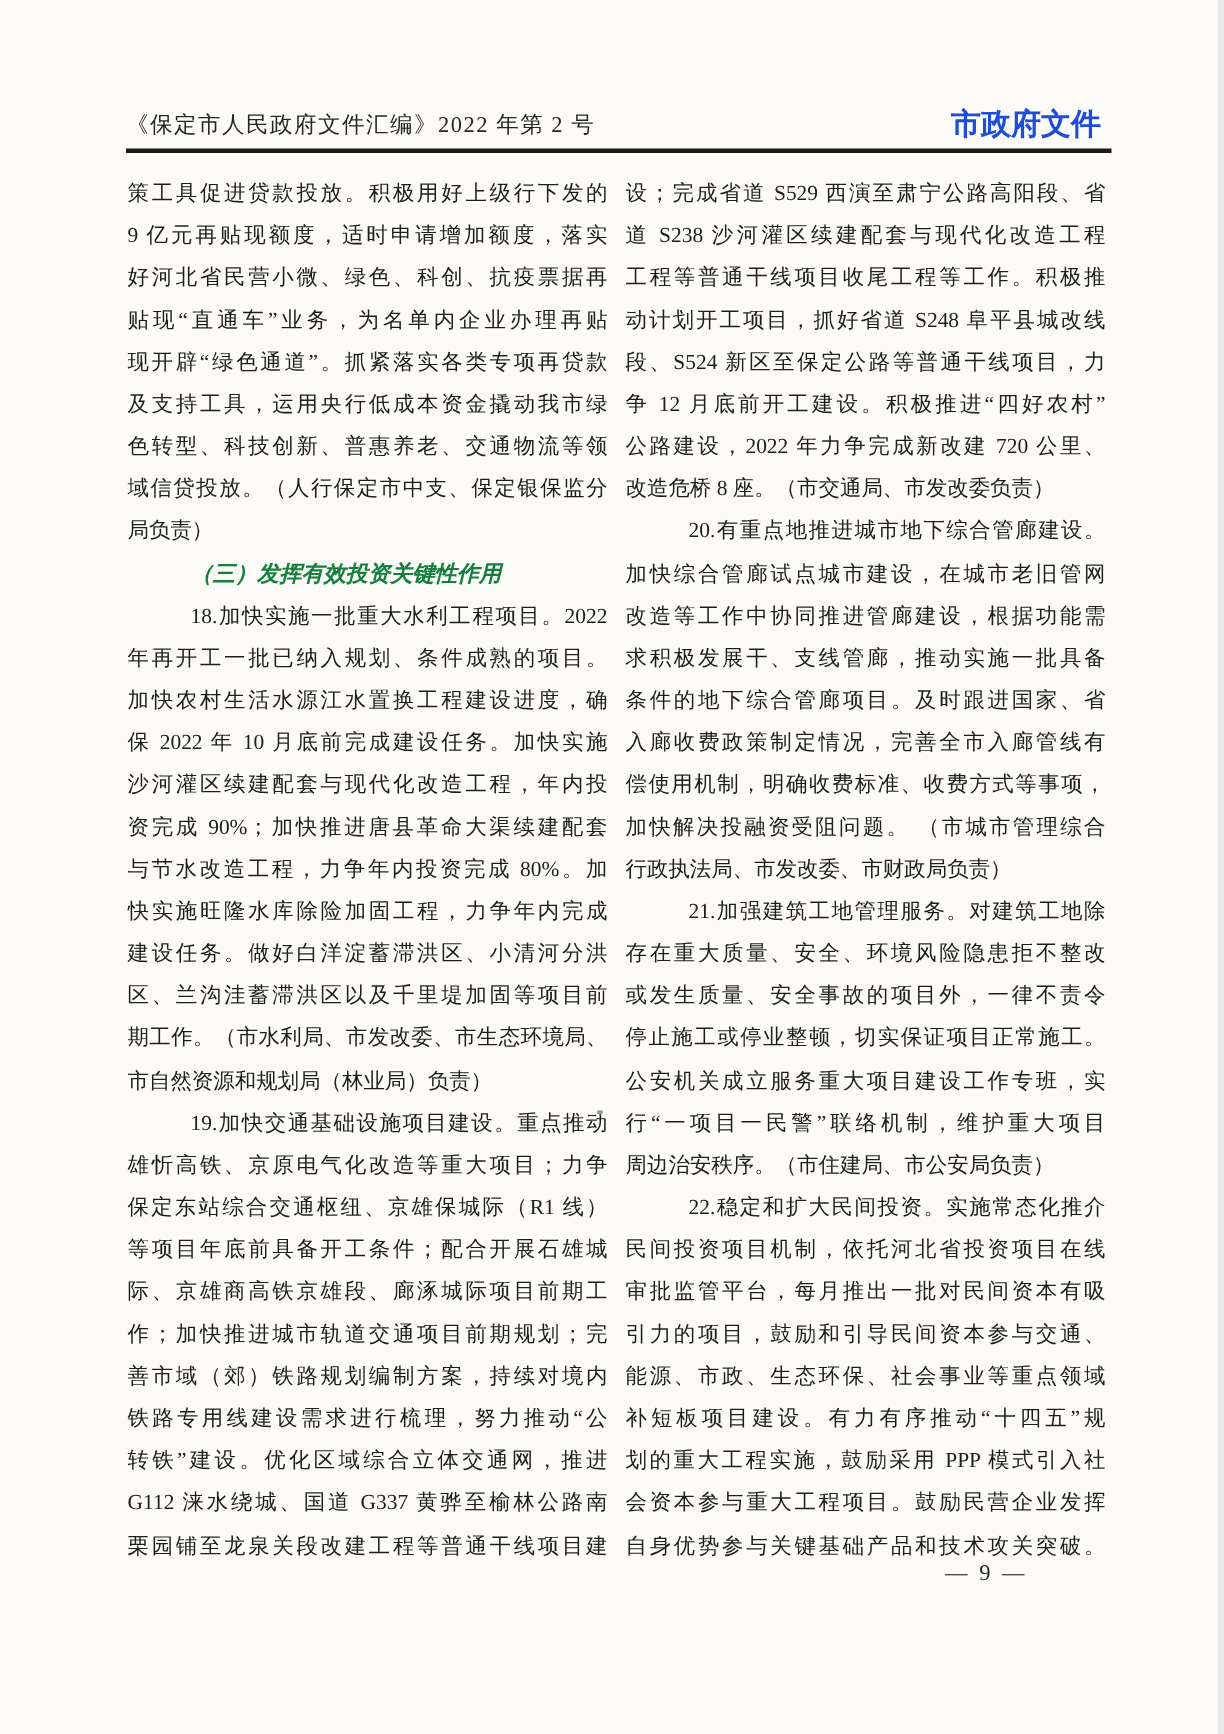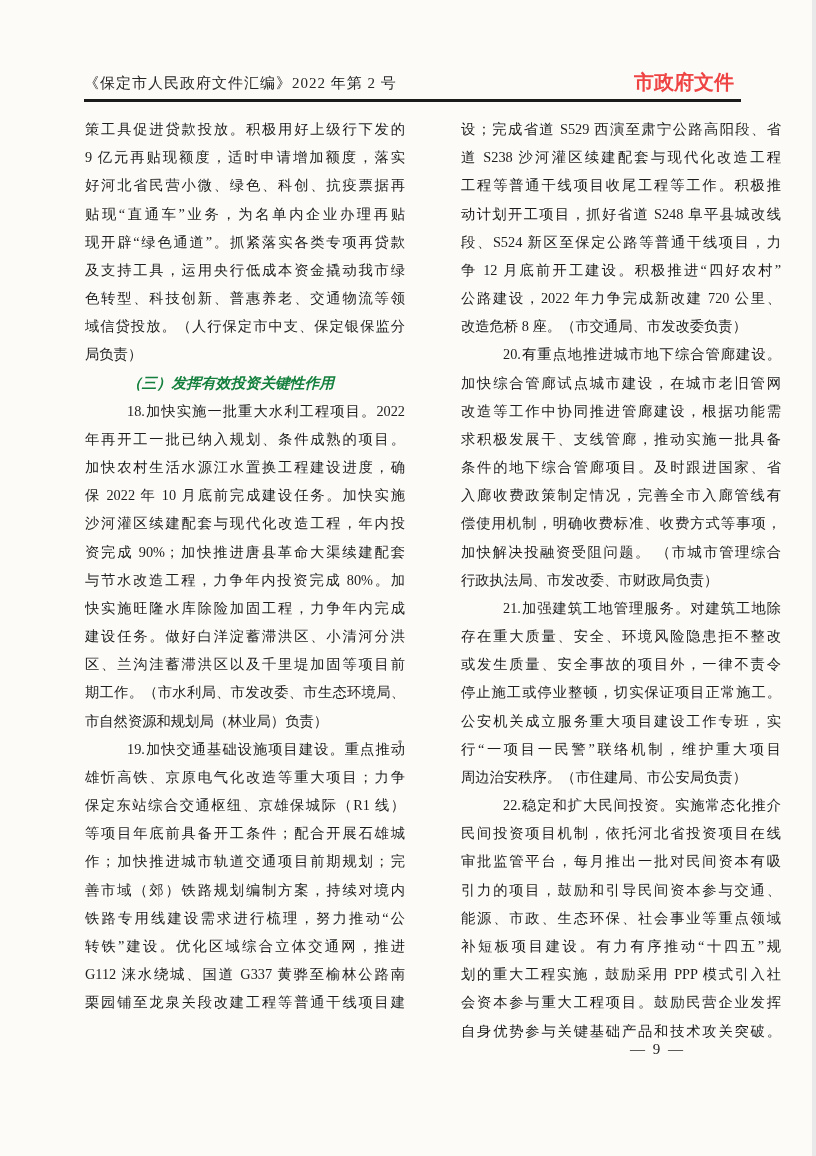--- a/index.html
+++ b/index.html
@@ -17,31 +17,31 @@
   }
   .header-left {
     position:absolute; left:84px; top:74px;
     font-size:15px; letter-spacing:1px; color:#262626;
     white-space:nowrap;
   }
   .header-right {
     position:absolute; right:78px; top:69px;
     font-size:20px; font-weight:700;
     font-family:"Liberation Sans","DejaVu Sans",sans-serif;
-    color:#ef4444; white-space:nowrap;
+    color:#1d4ed8; white-space:nowrap;
   }
   .header-rule {
     position:absolute; left:84px; top:99px;
     width:657px; height:2.5px; background:#1b1b1b;
   }
   .col {
     position:absolute; top:115px; width:320px;
   }
   .col-left  { left:85px; }
-  .col-right { left:417px;margin-left:44px; }
+  .col-right { left:417px; }
   .ln {
     height:28.18px; line-height:28.18px;
     font-size:14.3px;
     text-align:justify;
     text-align-last:justify;
     text-justify:inter-character;
     overflow:hidden;
     color:#1d1d1d;
   }
   .ln.s-ji { text-indent:42px; }
@@ -92,20 +92,21 @@
       <div class="ln s-j">与节水改造工程，力争年内投资完成 80%。加</div>
       <div class="ln s-j">快实施旺隆水库除险加固工程，力争年内完成</div>
       <div class="ln s-j">建设任务。做好白洋淀蓄滞洪区、小清河分洪</div>
       <div class="ln s-j">区、兰沟洼蓄滞洪区以及千里堤加固等项目前</div>
       <div class="ln s-j">期工作。（市水利局、市发改委、市生态环境局、</div>
       <div class="ln s-l">市自然资源和规划局（林业局）负责）</div>
       <div class="ln s-ji">19.加快交通基础设施项目建设。重点推动</div>
       <div class="ln s-j">雄忻高铁、京原电气化改造等重大项目；力争</div>
       <div class="ln s-j">保定东站综合交通枢纽、京雄保城际（R1 线）</div>
       <div class="ln s-j">等项目年底前具备开工条件；配合开展石雄城</div>
+      <div class="ln s-j">际、京雄商高铁京雄段、廊涿城际项目前期工</div>
       <div class="ln s-j">作；加快推进城市轨道交通项目前期规划；完</div>
       <div class="ln s-j">善市域（郊）铁路规划编制方案，持续对境内</div>
       <div class="ln s-j">铁路专用线建设需求进行梳理，努力推动“公</div>
       <div class="ln s-j">转铁”建设。优化区域综合立体交通网，推进</div>
       <div class="ln s-j">G112 涞水绕城、国道 G337 黄骅至榆林公路南</div>
       <div class="ln s-j">栗园铺至龙泉关段改建工程等普通干线项目建</div>
     </div>
 
   <div class="col col-right" id="col-right">
       <div class="ln s-j">设；完成省道 S529 西演至肃宁公路高阳段、省</div>

